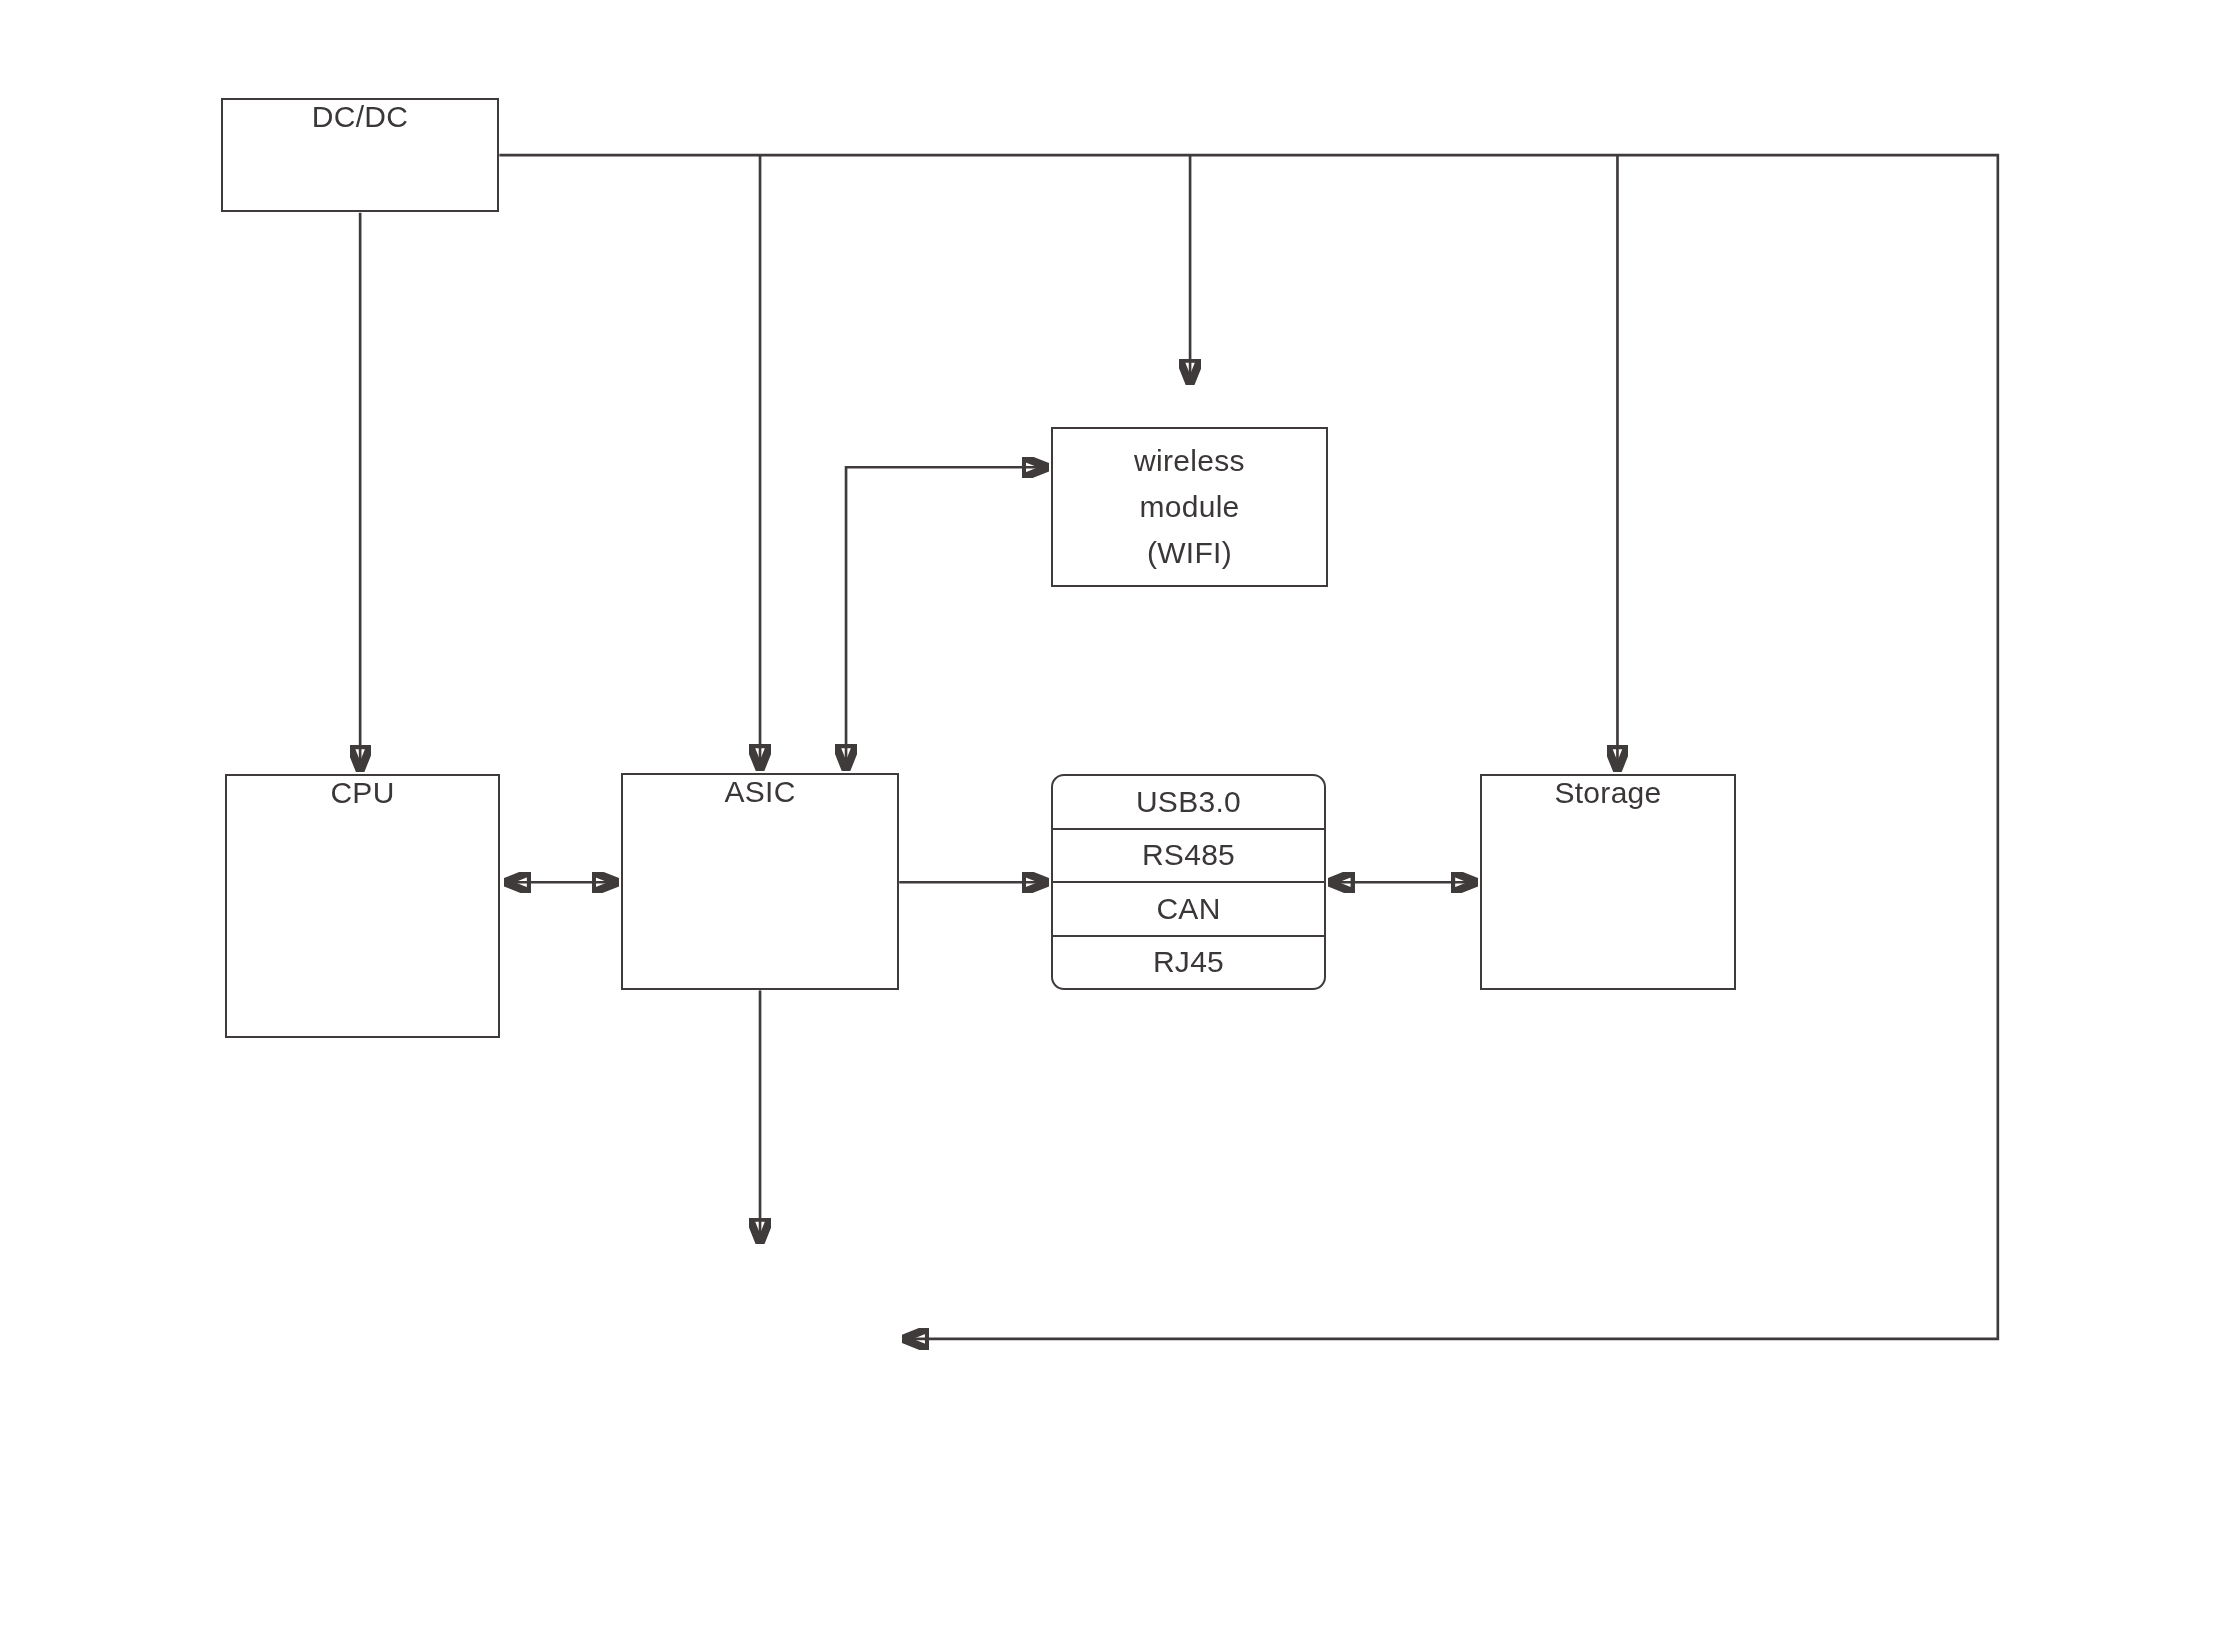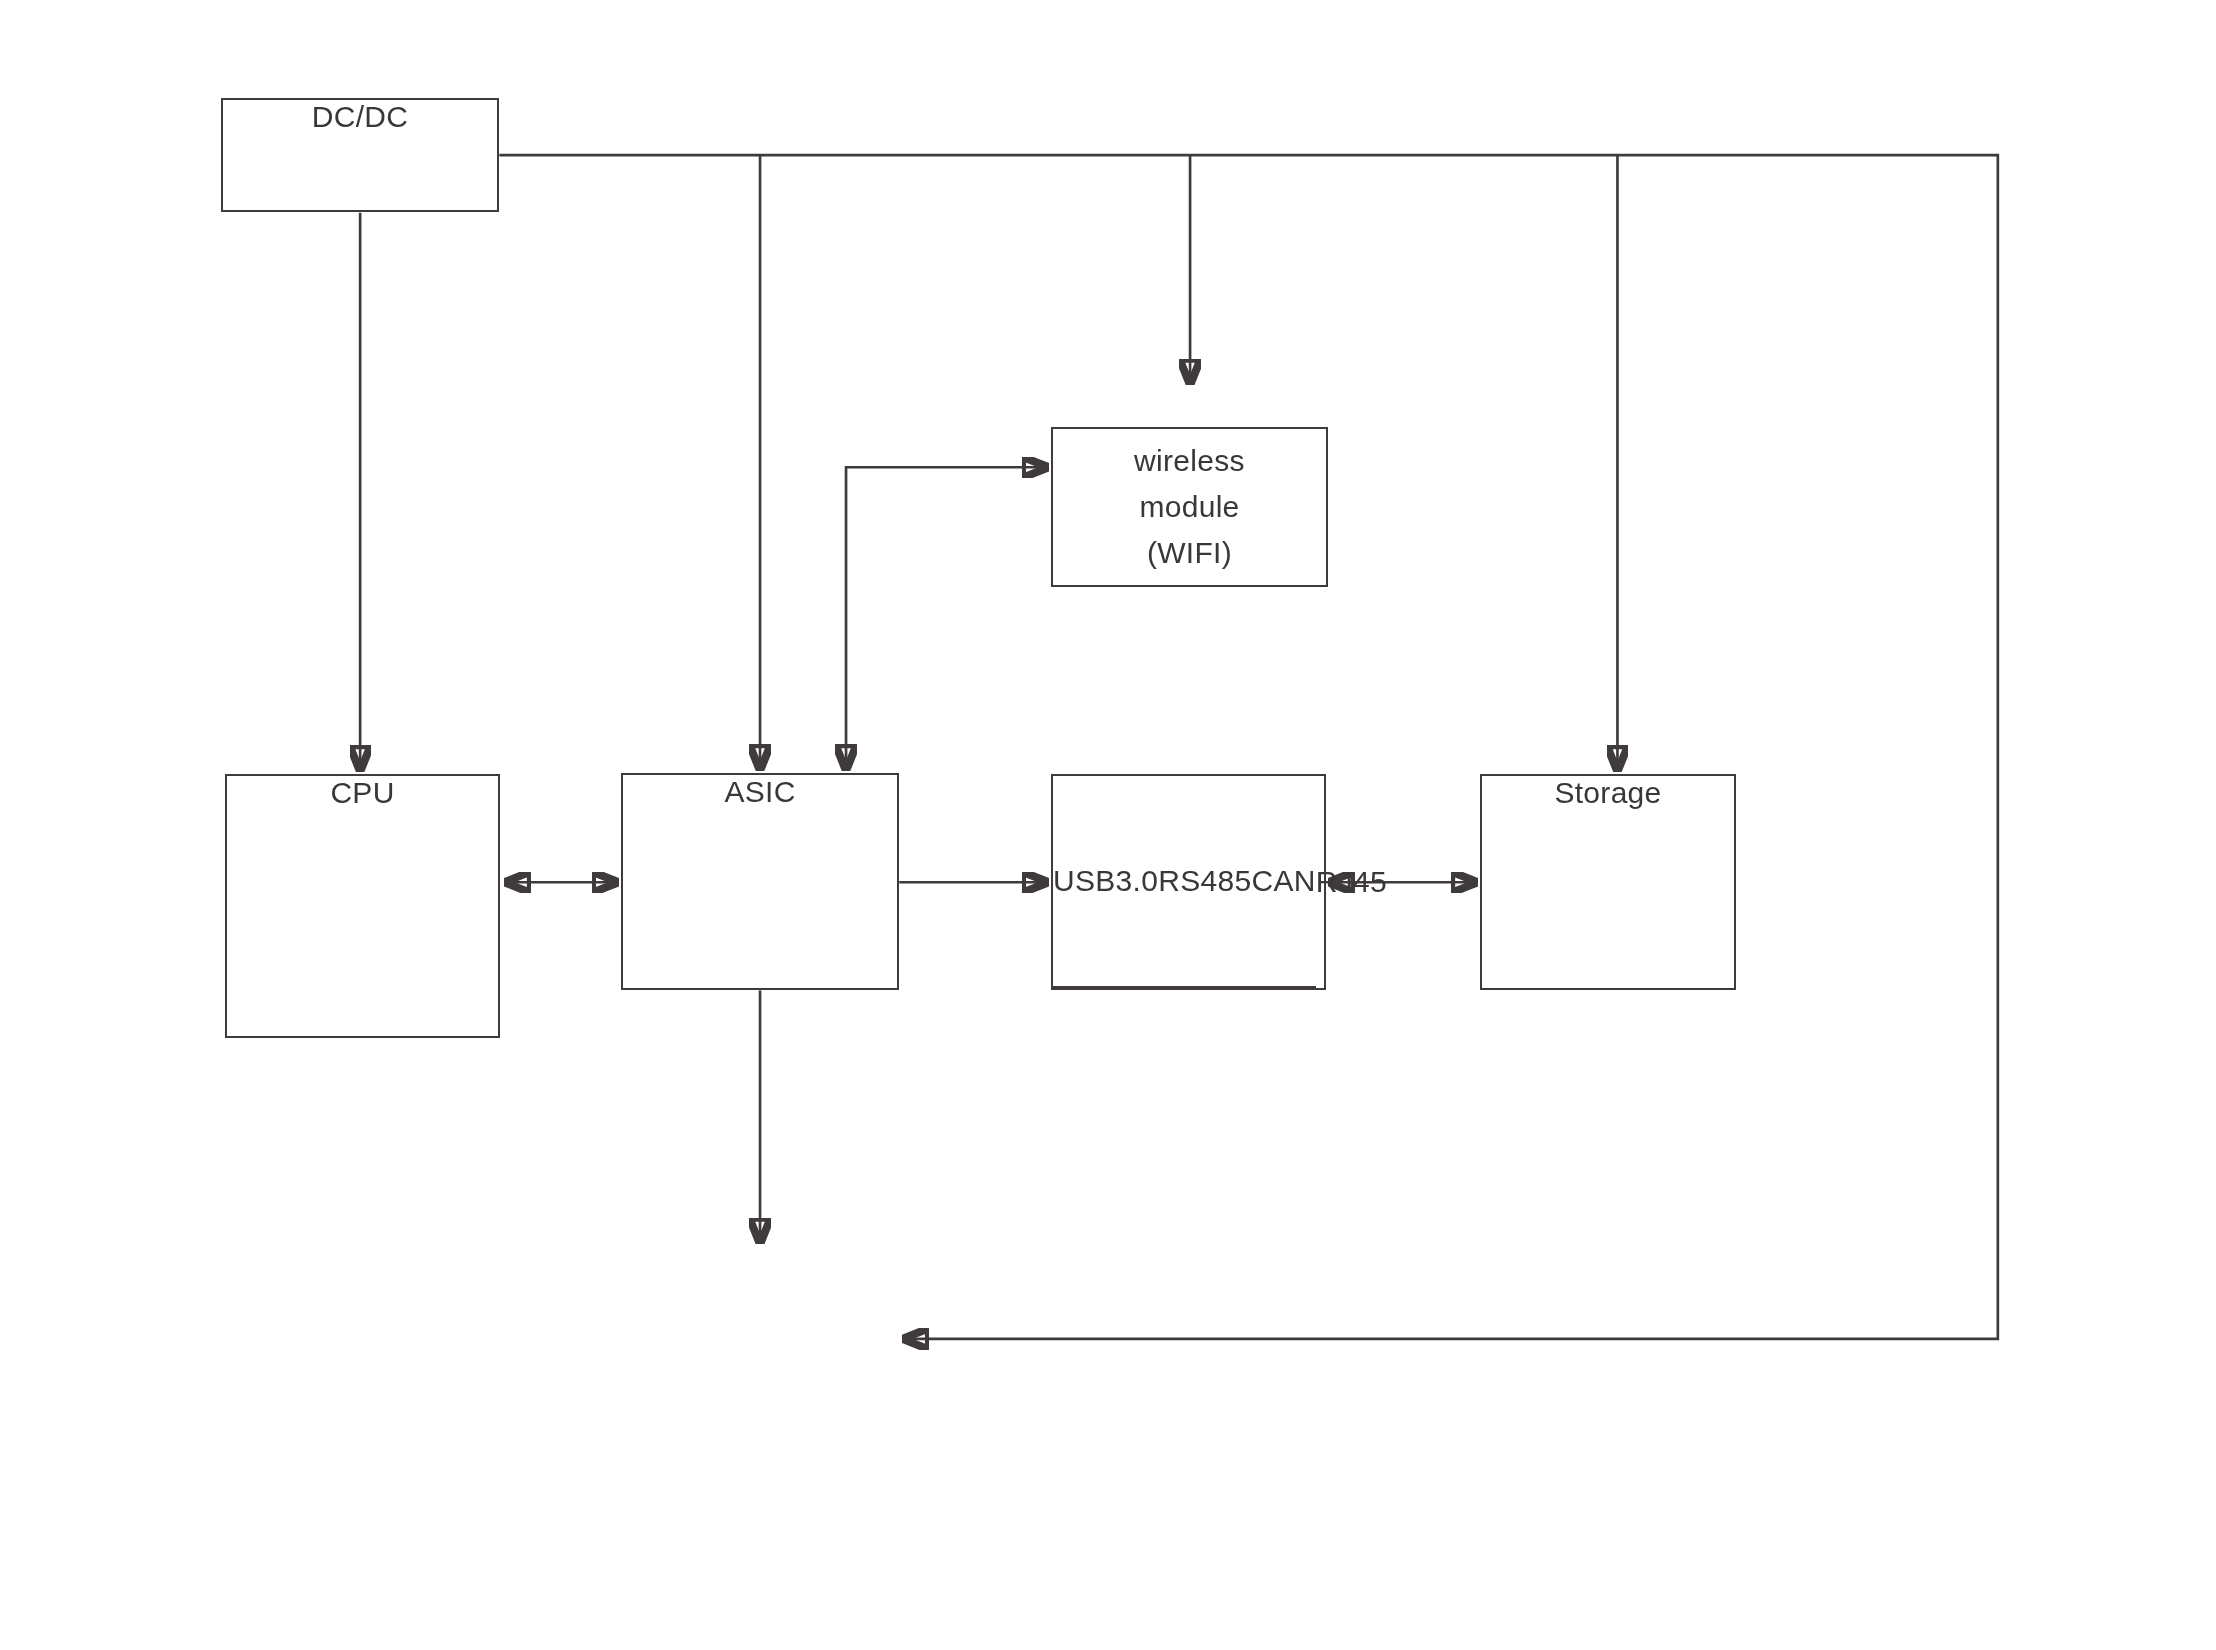--- a/index.html
+++ b/index.html
@@ -26,21 +26,21 @@
     background:var(--bg);
     display:flex;justify-content:center;
     font-size:30px;
     letter-spacing:0.3px;
     text-align:center;
   }
   .box-dcdc{left:221px;top:98px;width:278px;height:114px;}
   .box-cpu{left:225px;top:774px;width:275px;height:264px;}
   .box-asic{left:621px;top:773px;width:278px;height:217px;}
   .box-wireless{left:1051px;top:387px;width:277px;height:160px;line-height:46px;flex-direction:column;margin-top:40px;}
-  .box-ports{left:1051px;top:774px;width:275px;height:216px;flex-direction:row;align-items:stretch;justify-content:stretch;padding:0;}
+  .box-ports{left:1051px;top:774px;width:275px;height:216px;flex-direction:column;align-items:stretch;justify-content:stretch;padding:0;border-radius:13px;}
   .box-storage{left:1480px;top:774px;width:256px;height:216px;}
   .box-sensors{left:622px;top:1247px;width:277px;height:184px;}
   .port-row{
     flex:1;
     display:flex;align-items:center;justify-content:center;
     border-bottom:2.7px solid var(--line);
   }
   .port-row:last-child{border-bottom:none;}
 </style>
 </head>

